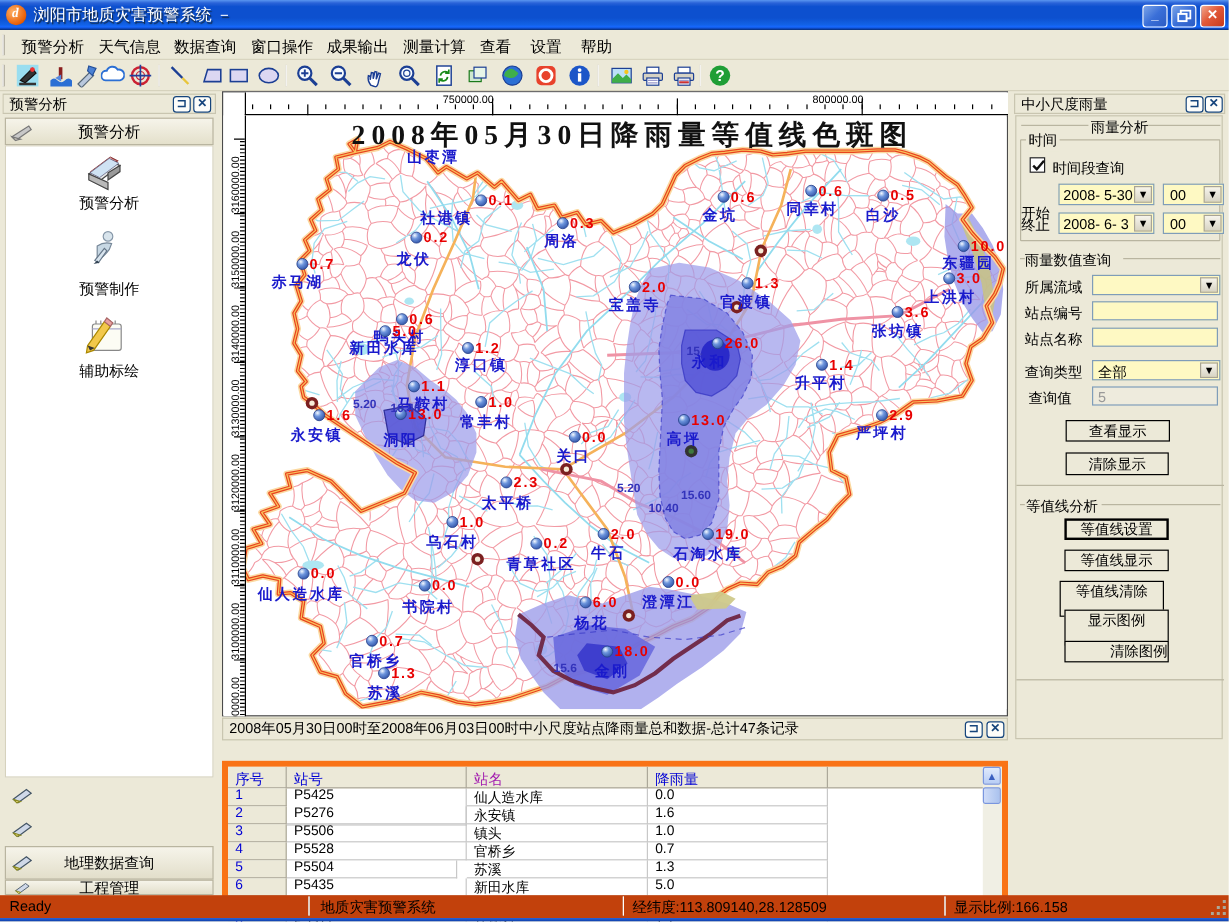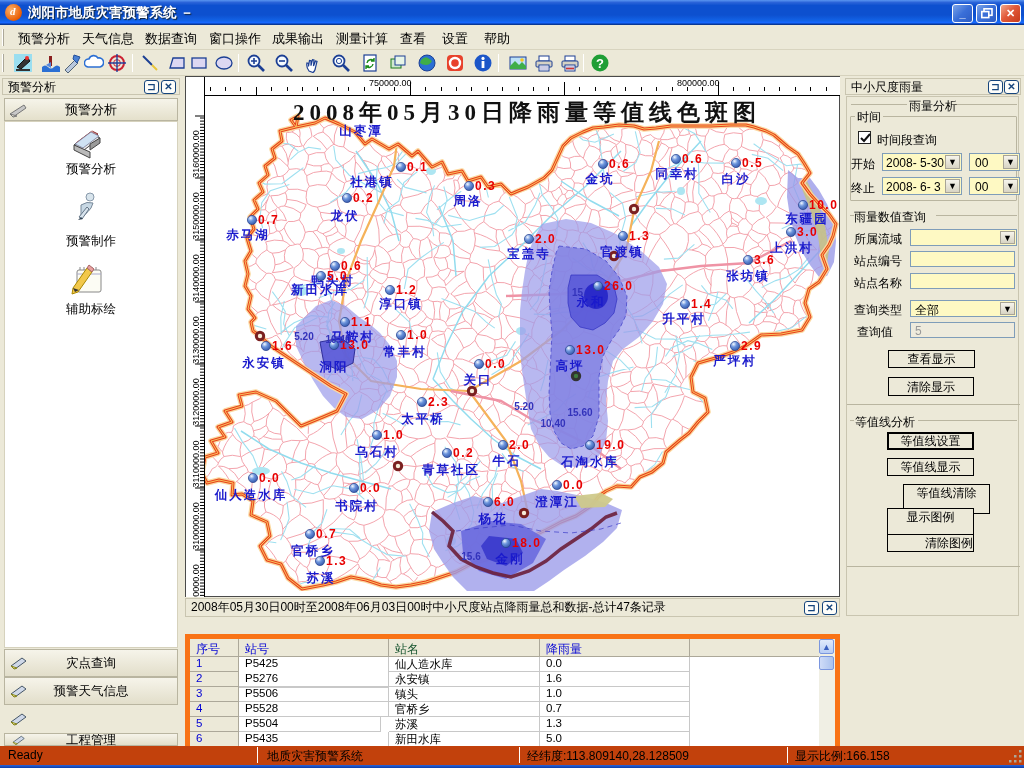--- a/index.html
+++ b/index.html
@@ -4,21 +4,21 @@
 *{margin:0;padding:0;box-sizing:border-box;}
 html,body{width:1024px;height:768px;overflow:hidden;font-family:"Liberation Sans",sans-serif;}
 #win{position:relative;width:1024px;height:768px;background:#ece9d8;}
 .abs{position:absolute;}
 
 #tbar{left:0;top:0;width:1024px;height:25px;
 background:linear-gradient(180deg,#5a96f0 0%,#2a63d8 10%,#0d50cf 22%,#0d50cf 60%,#1262e6 82%,#1668ff 90%,#0a3ca8 97%,#07306f 100%);}
 #tbar .ticon{left:5px;top:4px;width:17px;height:17px;border-radius:50%;
 background:radial-gradient(circle at 35% 35%,#ffb168,#e85d04 70%,#9c3a00);}
 #tbar .ticon span{position:absolute;left:5px;top:1px;color:#fff;font:bold italic 11px "Liberation Serif",serif;}
-#tbar .ttxt{left:28px;top:4px;color:#fff;font-weight:bold;font-size:13.5px;text-shadow:1px 1px 1px #123;}
+#tbar .ttxt{left:28px;top:4px;color:#fff;font-weight:normal;font-size:13.5px;text-shadow:1px 1px 1px #123;}
 .tbtn{top:4px;width:21px;height:19px;border-radius:3px;border:1px solid #fff;
 background:linear-gradient(135deg,#7ba4e8,#3a6fd8 50%,#2c5cc4);color:#fff;text-align:center;
 font:bold 11px "Liberation Sans",sans-serif;line-height:17px;}
 .tbtn.close{background:linear-gradient(135deg,#f2a98e,#e25a3a 45%,#c63a1c);}
 
 #menu{left:0;top:25px;width:1024px;height:25px;background:#ece9d8;border-bottom:1px solid #d8d4bf;}
 #menu .grip{left:2px;top:4px;width:3px;height:17px;border-left:1px solid #fff;background:#aca899;width:2px;}
 #menu span{position:absolute;top:5px;font-size:13px;color:#000;}
 
 #tool{left:0;top:50px;width:1024px;height:26px;background:#ece9d8;border-bottom:1px solid #d6d2bd;}
@@ -209,32 +209,30 @@
         <svg class="abs" style="left:64px;top:140px;" width="36" height="34" viewBox="0 0 36 34">
 <rect x="8" y="8" width="24" height="22" rx="2" fill="#fcfcf4" stroke="#888"></rect>
 <path d="M8 12 h24" stroke="#aac"></path>
           <path d="M11 8 v-3 M15 8 v-3 M19 8 v-3 M23 8 v-3 M27 8 v-3" stroke="#888"></path>
 <path d="M4 26 L18 6 l5 4 -14 20 -6 2 z" fill="#f2c84b" stroke="#a80"></path>
 <path d="M18 6 l5 4 2 -3 -5 -4 z" fill="#e8a0a0" stroke="#a66"></path>
 <path d="M4 26 l2 4 4 -2 z" fill="#333"></path>
         </svg>
         <div class="abs" style="left:0;top:179px;width:172px;text-align:center;font-size:12.5px;">辅助标绘</div>
       </div>
-      <div class="abs" style="left:2px;top:572px;width:174px;height:28px;border:1px solid #b9b5a0;
-background:linear-gradient(180deg,#f6f4ea,#e2deca);font-size:12.5px;text-align:center;line-height:26px;">灾点查询</div>
       <svg class="abs" style="left:8px;top:578px;" width="18" height="16" viewBox="0 0 18 16">
 <path d="M1 11 L12 3 l4 3 -11 8 z" fill="#cfd8e8" stroke="#456"></path>
         <path d="M1 11 l3 3 3 -1 z" fill="#f2e288" stroke="#882"></path>
       </svg>
-      <div class="abs" style="left:2px;top:600px;width:174px;height:28px;border:1px solid #b9b5a0;
-background:linear-gradient(180deg,#f6f4ea,#e2deca);font-size:12.5px;text-align:center;line-height:26px;">预警天气信息</div>
       <svg class="abs" style="left:8px;top:606px;" width="18" height="16" viewBox="0 0 18 16">
 <path d="M1 11 L12 3 l4 3 -11 8 z" fill="#cfd8e8" stroke="#456"></path>
         <path d="M1 11 l3 3 3 -1 z" fill="#f2e288" stroke="#882"></path>
       </svg>
+      <div class="abs" style="left:2px;top:628px;width:174px;height:28px;border:1px solid #b9b5a0;
+background:linear-gradient(180deg,#f6f4ea,#e2deca);font-size:12.5px;text-align:center;line-height:26px;">地理数据查询</div>
       <svg class="abs" style="left:8px;top:634px;" width="18" height="16" viewBox="0 0 18 16">
 <path d="M1 11 L12 3 l4 3 -11 8 z" fill="#cfd8e8" stroke="#456"></path>
         <path d="M1 11 l3 3 3 -1 z" fill="#f2e288" stroke="#882"></path>
       </svg>
       <div class="abs" style="left:2px;top:656px;width:174px;height:13px;border:1px solid #b9b5a0;
 background:linear-gradient(180deg,#f6f4ea,#e2deca);font-size:12.5px;text-align:center;line-height:12px;">工程管理</div>
       <svg class="abs" style="left:8px;top:657px;" width="18" height="12" viewBox="0 0 18 16">
 <path d="M1 11 L12 3 l4 3 -11 8 z" fill="#cfd8e8" stroke="#456"></path>
         <path d="M1 11 l3 3 3 -1 z" fill="#f2e288" stroke="#882"></path>
       </svg>
@@ -495,21 +493,21 @@
 <text x="526" y="119" class="mtitle" text-anchor="middle">2008年05月30日降雨量等值线色斑图</text>
 </svg></div>
     </div>
 <div class="abs" style="left:185px;top:598px;width:655px;height:149px;">
       <div class="abs" style="left:0;top:0;width:655px;height:19px;border:1px solid #c9c5b0;background:#ece9d8;font-size:12px;line-height:17px;padding-left:5px;">2008年05月30日00时至2008年06月03日00时中小尺度站点降雨量总和数据-总计47条记录
 <div class="pbtn" style="right:20px;top:2px;">⊐</div><div class="pbtn" style="right:2px;top:2px;">✕</div></div>
       <div class="abs" style="left:0;top:36px;width:655px;height:128px;background:#fff;border:5px solid #f97316;">
         <div class="abs" style="left:0;top:0;width:637px;height:18px;background:#ece9d8;border-bottom:1px solid #aca899;"></div>
         <div class="abs" style="left:0px;top:0;width:49px;height:18px;border-right:1px solid #aca899;font-size:12px;color:#0000d4;padding:2px 0 0 6px;">序号</div>
         <div class="abs" style="left:49px;top:0;width:150px;height:18px;border-right:1px solid #aca899;font-size:12px;color:#0000d4;padding:2px 0 0 6px;font-family:Liberation Serif, serif;">站号</div>
-        <div class="abs" style="left:199px;top:0;width:151px;height:18px;border-right:1px solid #aca899;font-size:12px;color:#14532d;padding:2px 0 0 6px;">站名</div>
+        <div class="abs" style="left:199px;top:0;width:151px;height:18px;border-right:1px solid #aca899;font-size:12px;color:#a21caf;padding:2px 0 0 6px;">站名</div>
         <div class="abs" style="left:350px;top:0;width:150px;height:18px;border-right:1px solid #aca899;font-size:12px;color:#0000d4;padding:2px 0 0 6px;">降雨量</div>
         <div class="abs" style="left:0;top:18px;width:49px;height:15px;background:#ece9d8;border-right:1px solid #aca899;border-bottom:1px solid #aca899;font-size:11.5px;color:#0000d4;padding-left:6px;">1</div>
         <div class="abs" style="left:49px;top:18px;width:150px;height:31px;border-right:1px solid #c8c8c8;border-bottom:1px solid #c8c8c8;font-size:11.5px;padding-left:6px;">P5425</div>
         <div class="abs" style="left:199px;top:18px;width:151px;height:15px;border-right:1px solid #c8c8c8;border-bottom:1px solid #c8c8c8;font-size:11.5px;padding-left:6px;">仙人造水库</div>
         <div class="abs" style="left:350px;top:18px;width:150px;height:15px;border-right:1px solid #c8c8c8;border-bottom:1px solid #c8c8c8;font-size:11.5px;padding-left:6px;">0.0</div>
         <div class="abs" style="left:0;top:33px;width:49px;height:15px;background:#ece9d8;border-right:1px solid #aca899;border-bottom:1px solid #aca899;font-size:11.5px;color:#0000d4;padding-left:6px;">2</div>
         <div class="abs" style="left:49px;top:33px;width:150px;height:15px;border-right:1px solid #c8c8c8;border-bottom:1px solid #c8c8c8;font-size:11.5px;padding-left:6px;">P5276</div>
         <div class="abs" style="left:199px;top:33px;width:151px;height:15px;border-right:1px solid #c8c8c8;border-bottom:1px solid #c8c8c8;font-size:11.5px;padding-left:6px;">永安镇</div>
         <div class="abs" style="left:350px;top:33px;width:150px;height:15px;border-right:1px solid #c8c8c8;border-bottom:1px solid #c8c8c8;font-size:11.5px;padding-left:6px;">1.6</div>
         <div class="abs" style="left:0;top:48px;width:49px;height:15px;background:#ece9d8;border-right:1px solid #aca899;border-bottom:1px solid #aca899;font-size:11.5px;color:#0000d4;padding-left:6px;">3</div>
@@ -553,21 +551,21 @@
         <div class="abs hline" style="left:4px;top:7px;width:56px;"></div>
         <div class="abs hline" style="left:108px;top:7px;width:62px;"></div>
         <div class="abs seplab" style="left:62px;top:1px;">雨量分析</div>
         <div class="abs gbx" style="left:3px;top:19px;width:167px;height:85px;"></div>
         <div class="abs seplab" style="left:8px;top:12px;background:#ece9d8;padding:0 2px;">时间</div>
         <div class="abs" style="left:11px;top:34px;width:13px;height:13px;border:1px solid #222;background:#fff;"></div>
 <svg class="abs" style="left:13px;top:36px;" width="11" height="11" viewBox="0 0 11 11">
           <path d="M1 5 l3 3 L10 1" stroke="#111" stroke-width="2" fill="none"></path>
         </svg>
 <div class="abs seplab" style="left:30px;top:35px;">时间段查询</div>
-        <div class="abs seplab" style="left:4px;top:59px;">开始</div>
+        <div class="abs seplab" style="left:4px;top:73px;">开始</div>
         <div class="abs xpinput" style="left:35px;top:56px;width:80px;height:18px;font-size:12px;padding:2px 0 0 3px;">2008- 5-30<div class="abs cmbtn">▼</div></div>
         <div class="abs xpinput" style="left:122px;top:56px;width:51px;height:18px;font-size:12px;padding:2px 0 0 5px;">00<div class="abs cmbtn">▼</div></div>
         <div class="abs seplab" style="left:4px;top:83px;">终止</div>
         <div class="abs xpinput" style="left:35px;top:80px;width:80px;height:18px;font-size:12px;padding:2px 0 0 3px;">2008- 6- 3<div class="abs cmbtn">▼</div></div>
         <div class="abs xpinput" style="left:122px;top:80px;width:51px;height:18px;font-size:12px;padding:2px 0 0 5px;">00<div class="abs cmbtn">▼</div></div>
         <div class="abs hline" style="left:3px;top:118px;width:4px;"></div>
         <div class="abs hline" style="left:89px;top:118px;width:81px;"></div>
         <div class="abs seplab" style="left:7px;top:112px;">雨量数值查询</div>
         <div class="abs seplab" style="left:7px;top:134px;">所属流域</div>
         <div class="abs xpinput" style="left:63px;top:132px;width:107px;height:17px;font-size:12px;padding:1px 0 0 4px;">
@@ -582,21 +580,21 @@
         <div class="abs seplab" style="left:10px;top:227px;">查询值</div>
         <div class="abs xpinput" style="left:63px;top:225px;width:105px;height:16px;background:#eeebdd;color:#999;font-size:12px;padding:1px 0 0 4px;">5</div>
         <div class="abs inbtn" style="left:41px;top:253px;width:87px;height:18px;line-height:17px;">查看显示</div>
         <div class="abs inbtn" style="left:41px;top:280px;width:86px;height:19px;line-height:18px;">清除显示</div>
         <div class="abs hline" style="left:0px;top:307px;width:173px;"></div>
         <div class="abs hline" style="left:3px;top:323px;width:4px;"></div>
         <div class="abs hline" style="left:71px;top:323px;width:99px;"></div>
         <div class="abs seplab" style="left:8px;top:317px;">等值线分析</div>
         <div class="abs inbtn" style="left:40px;top:335px;width:87px;height:18px;line-height:15px;border:2px solid #000;">等值线设置</div>
         <div class="abs inbtn" style="left:40px;top:361px;width:87px;height:18px;line-height:17px;border:1px solid #000;">等值线显示</div>
-        <div class="abs inbtn" style="left:56px;top:387px;width:87px;height:30px;line-height:17px;border:1px solid #000;">等值线清除</div>
+        <div class="abs inbtn" style="left:36px;top:387px;width:87px;height:30px;line-height:17px;border:1px solid #000;">等值线清除</div>
         <div class="abs inbtn" style="left:40px;top:411px;width:87px;height:30px;line-height:17px;border:1px solid #000;">显示图例</div>
         <div class="abs inbtn" style="left:40px;top:437px;width:87px;height:18px;line-height:17px;border:1px solid #000;text-align:right;">清除图例</div>
         <div class="abs hline" style="left:0px;top:469px;width:173px;"></div>
       </div>
     </div>
 <div id="status" class="abs">
 <span class="fld" style="left:8px;">Ready</span>
 <div class="sep" style="left:257px;"></div>
 <span class="fld" style="left:267px;">地质灾害预警系统</span>
 <div class="sep" style="left:519px;"></div>

